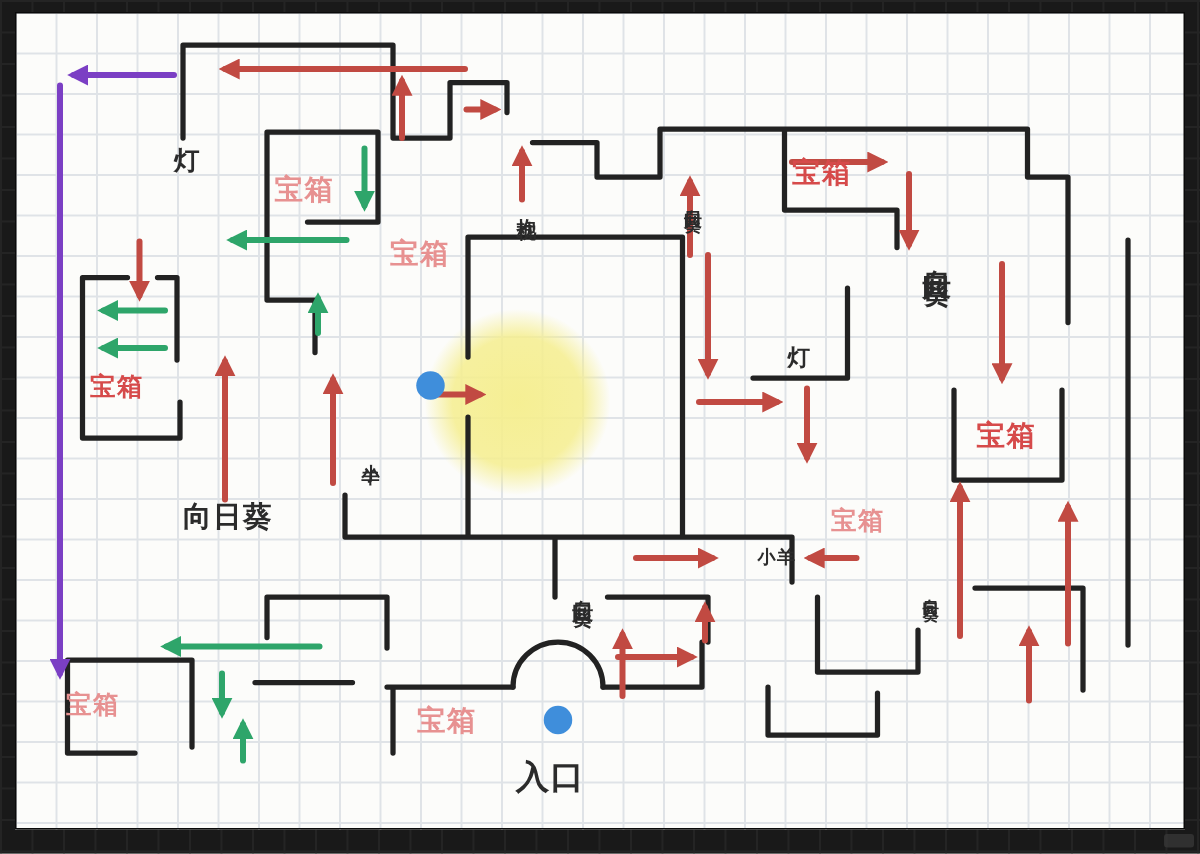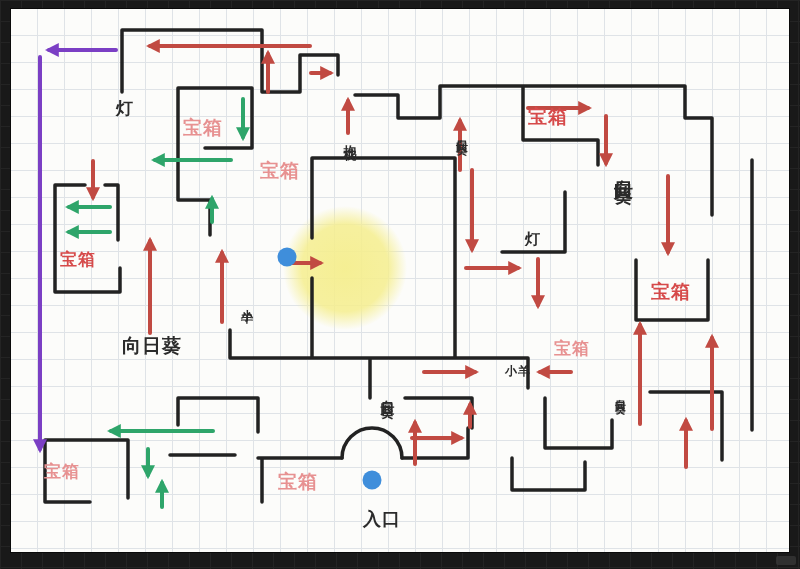--- a/index.html
+++ b/index.html
@@ -167,17 +167,17 @@
     <span class="lbl c-black" style="left:533px;top:239px;font-size:15px;">灯</span>
     <span class="lbl c-red" style="left:671px;top:291px;font-size:19px;">宝箱</span>
     <span class="lbl v c-black" style="left:247px;top:301px;font-size:12px;">小羊</span>
     <span class="lbl c-black" style="left:152px;top:345px;font-size:19px;">向日葵</span>
     <span class="lbl c-pink" style="left:572px;top:348px;font-size:17px;">宝箱</span>
     <span class="lbl c-black" style="left:518px;top:371px;font-size:12px;">小羊</span>
     <span class="lbl v c-black" style="left:388px;top:392px;font-size:14px;">向日葵</span>
     <span class="lbl v c-black" style="left:620px;top:393px;font-size:11px;">向日葵</span>
     <span class="lbl c-pink" style="left:62px;top:471px;font-size:17px;">宝箱</span>
     <span class="lbl c-pink" style="left:298px;top:481px;font-size:19px;">宝箱</span>
-    <span class="lbl c-black" style="left:367px;top:519px;font-size:18px;margin-left:15px;">入口</span>
+    <span class="lbl c-black" style="left:367px;top:519px;font-size:22px;">入口</span>
   </div>
 
   <div class="watermark"></div>
 </div>
 
 </body></html>

